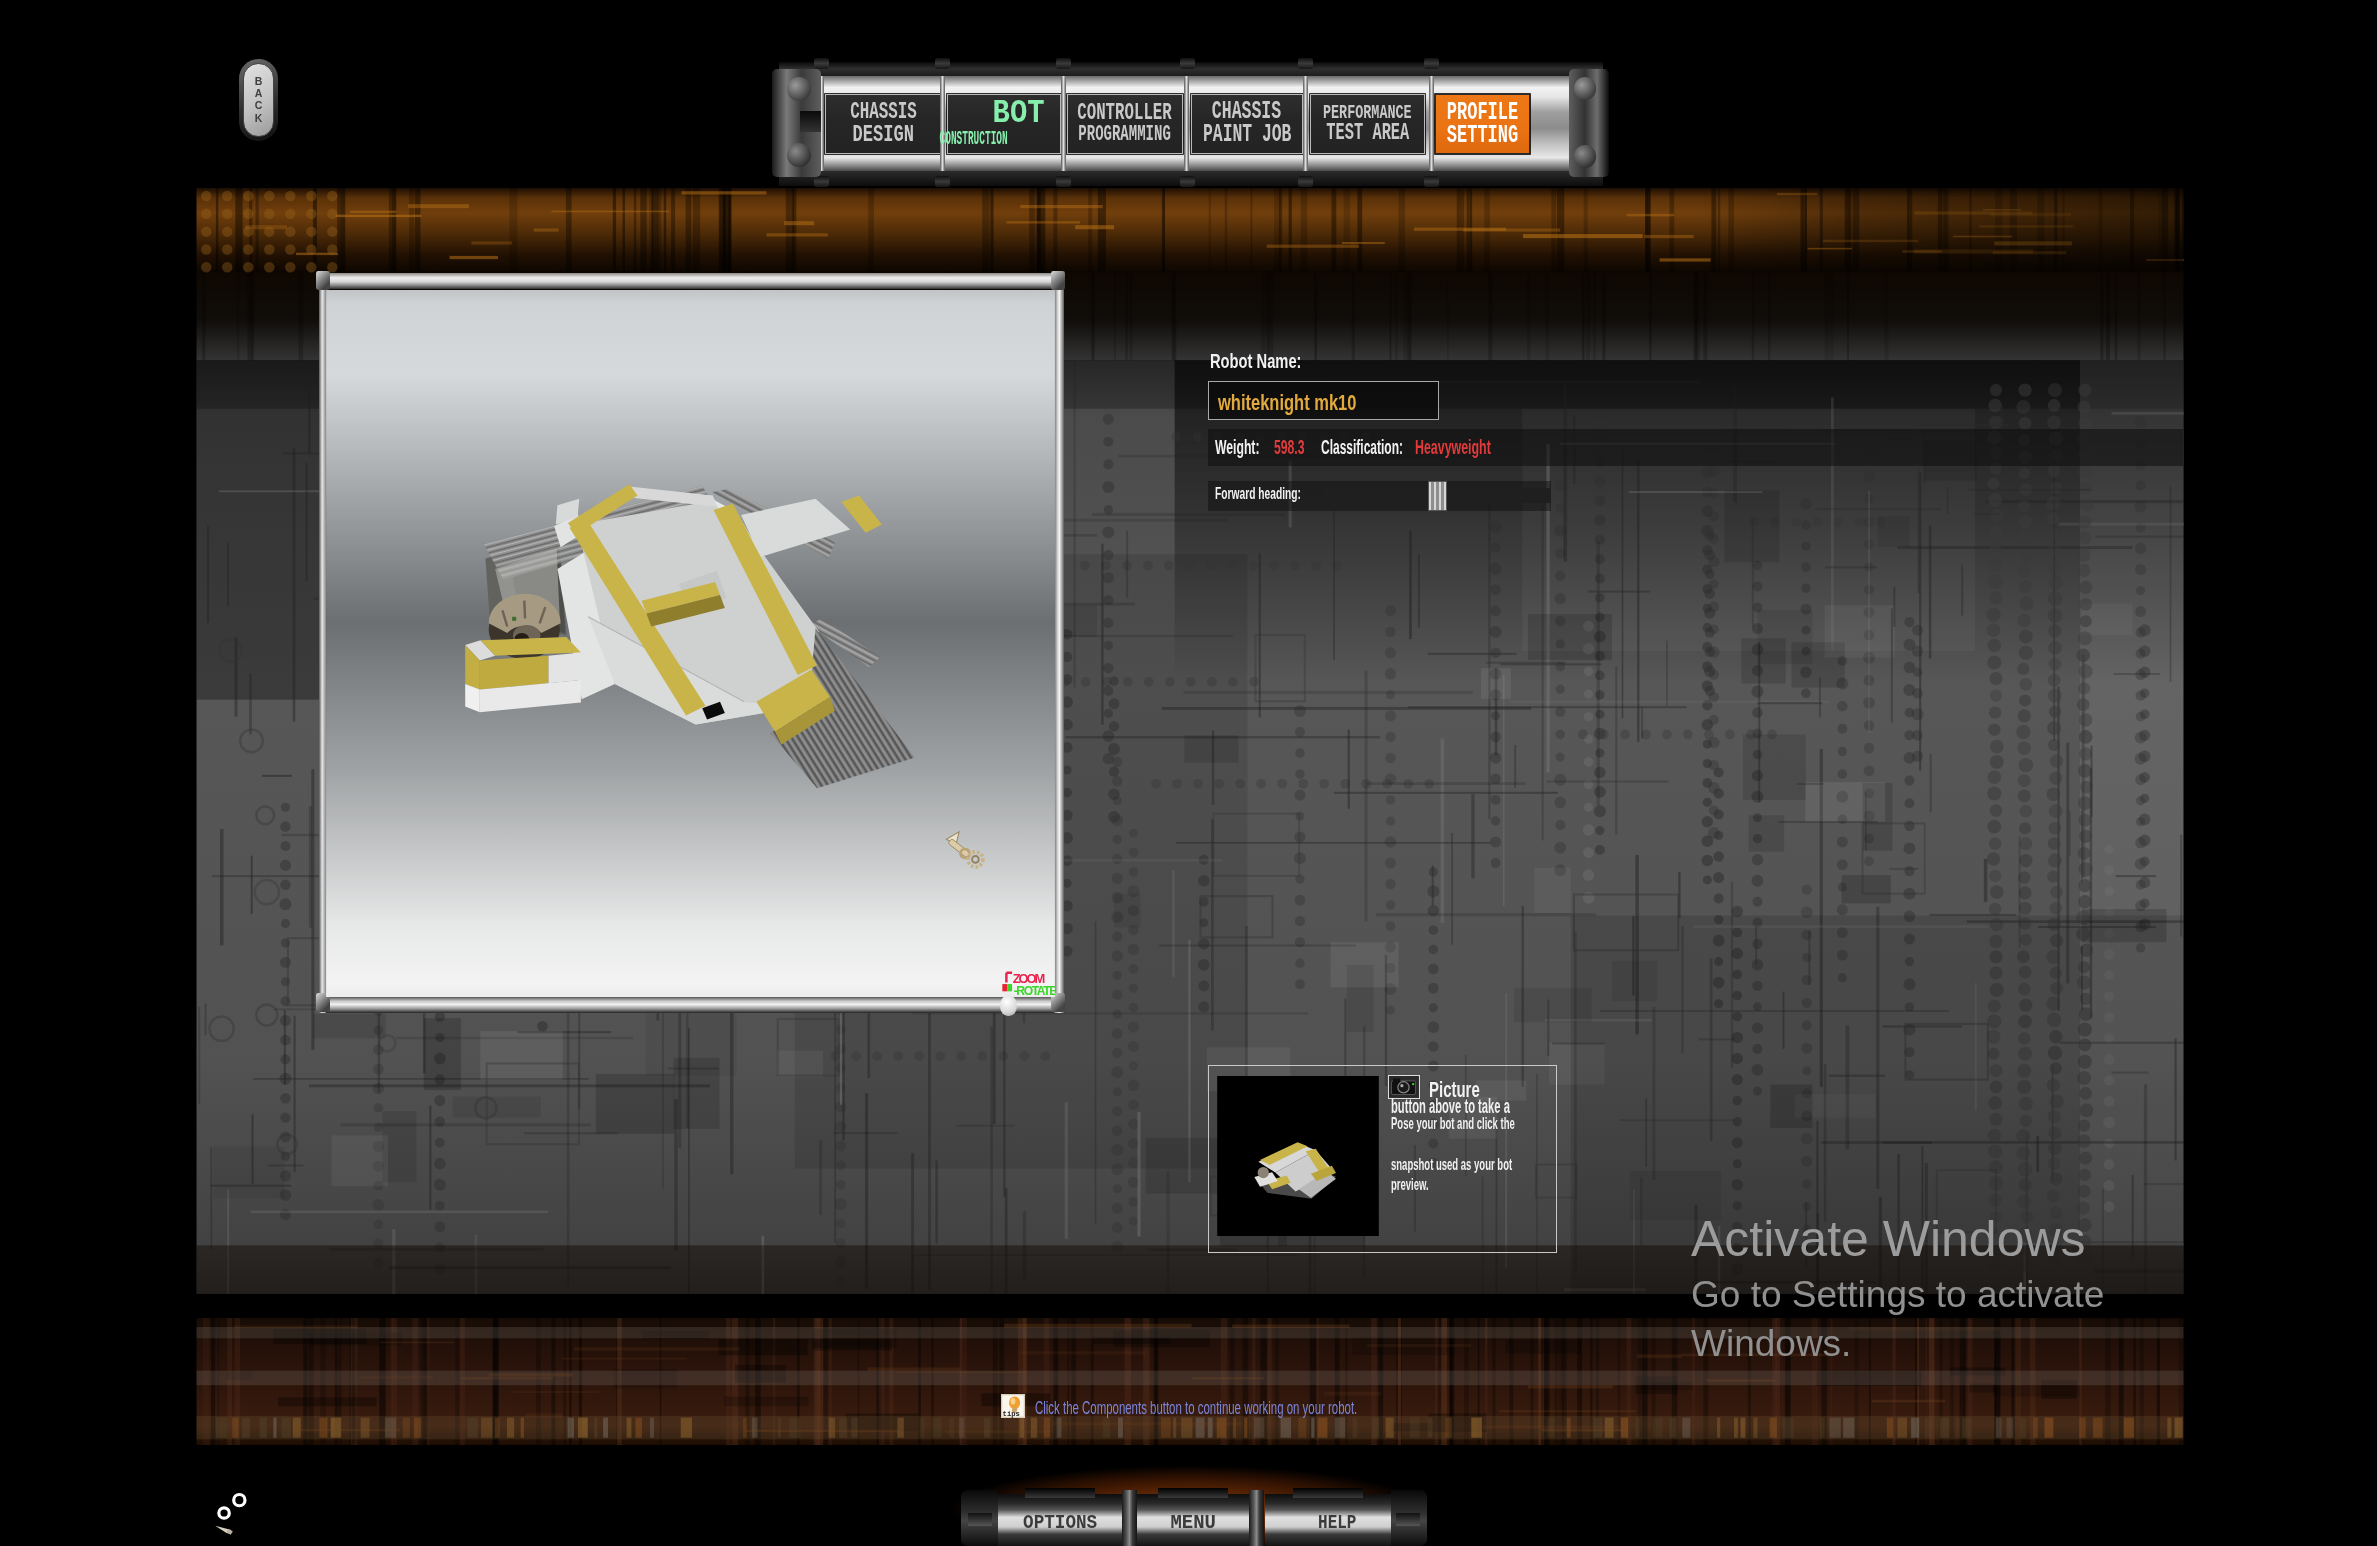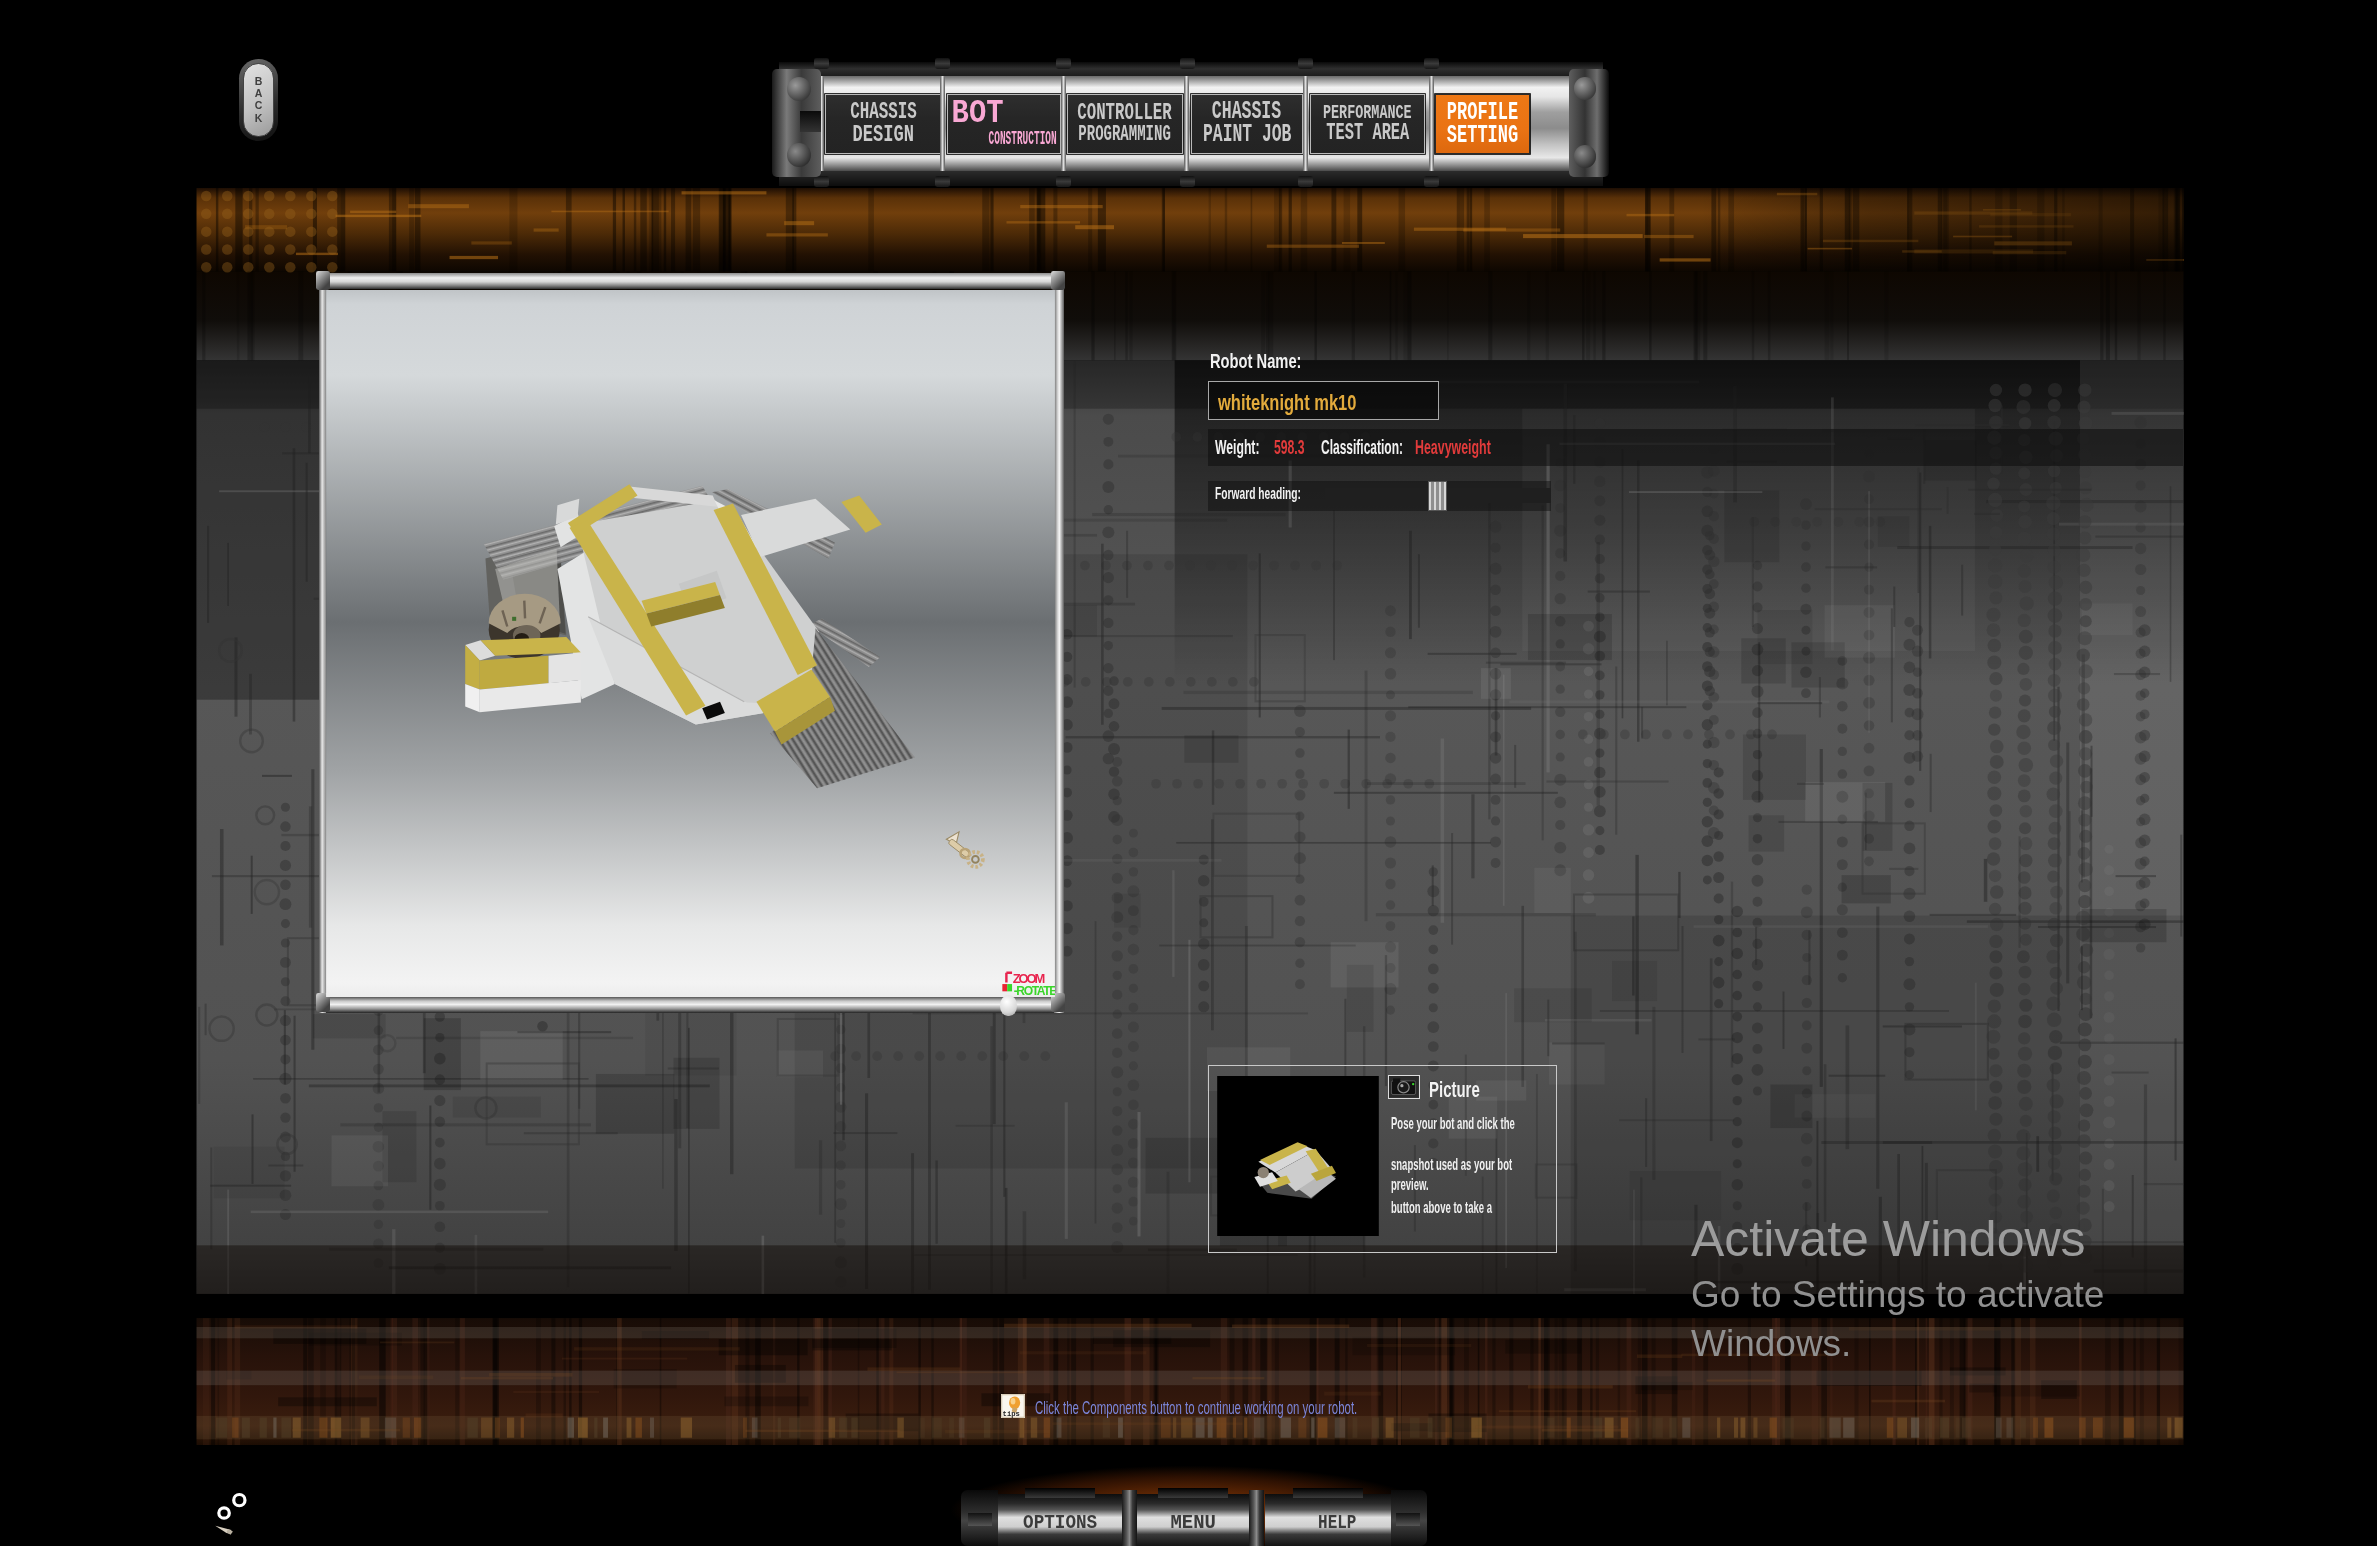--- a/index.html
+++ b/index.html
@@ -2370,21 +2370,21 @@
       <rect x="0" y="0" width="36" height="26" fill="#2a2a2a"></rect>
       <rect x="3" y="6" width="30" height="17" rx="2" fill="#111" stroke="#666" stroke-width="1"></rect>
       <rect x="5" y="3" width="9" height="5" fill="#111"></rect>
       <circle cx="18" cy="14" r="7" fill="#1a1a1a" stroke="#888" stroke-width="1.5"></circle>
       <circle cx="16" cy="12" r="2" fill="#aaa"></circle>
       <circle cx="30" cy="10" r="1.5" fill="#3ad62a"></circle>
     </svg>
   </div>
 <div class="abs" style="left:1429px;top:1077px;color:#f2f2f2;font-weight:bold;font-size:22px"><span class="cond" style="transform:scaleX(0.68)">Picture</span></div>
 <div class="abs" style="left:1391px;top:1114px;color:#f0f0f0;font-weight:bold;font-size:17px"><span class="cond" style="transform:scaleX(0.56)">Pose your bot and click the</span></div>
-<div class="abs" style="left:1391px;top:1198px;color:#f0f0f0;font-weight:bold;font-size:17px"><span class="cond" style="transform:scaleX(0.56)">button above to take a</span></div>
+<div class="abs" style="left:1391px;top:1095px;color:#f0f0f0;font-weight:bold;font-size:20px"><span class="cond" style="transform:scaleX(0.56)">button above to take a</span></div>
 <div class="abs" style="left:1391px;top:1155px;color:#f0f0f0;font-weight:bold;font-size:17px"><span class="cond" style="transform:scaleX(0.56)">snapshot used as your bot</span></div>
 <div class="abs" style="left:1391px;top:1175px;color:#f0f0f0;font-weight:bold;font-size:17px"><span class="cond" style="transform:scaleX(0.56)">preview.</span></div>
 <div class="abs" style="left:1691px;top:1210px;color:#9c9c9c;font-size:50px">Activate Windows</div>
 <div class="abs" style="left:1691px;top:1271px;color:#909090;font-size:37px;line-height:1.32">Go to Settings to activate<br>Windows.</div>
 <div class="abs" style="left:1001px;top:1394px;width:24px;height:40px">
     <svg width="24" height="24" viewBox="0 0 30 30" xmlns="http://www.w3.org/2000/svg" style="display:block">
       <rect width="30" height="30" fill="#f2ede4"></rect>
       <rect x="1" y="1" width="28" height="28" fill="#faf6ee" stroke="#c8b89a" stroke-width="1"></rect>
       <ellipse cx="17" cy="11" rx="7" ry="8" fill="#f0a030"></ellipse>
       <ellipse cx="15" cy="9" rx="3" ry="4" fill="#f8d08a"></ellipse>
@@ -2410,21 +2410,21 @@
     <div class="abs" style="left:42px;top:118px;width:14.6px;height:11.3px;background:linear-gradient(#111,#3a3a3a 50%,#161616);border-radius:2.4px"></div>
     <div class="abs" style="left:53px;top:36px;width:117px;height:60px;background:linear-gradient(#2e2e2e,#262626 40%,#232323);border:1.6px solid #b9b9b9;box-sizing:border-box;box-shadow:0 0 0 0.8px #000"></div>
     <div class="abs mono" style="left:53px;top:37px;width:117px;height:57px;color:#c9c9c9;display:flex;flex-direction:column;align-items:center;justify-content:center;line-height:0.92;text-align:center">
       <div style="font-size:24px;transform:scaleX(0.66);white-space:nowrap">CHASSIS</div>
       <div style="font-size:24px;transform:scaleX(0.71);white-space:nowrap">DESIGN</div>
     </div>
     <div class="abs" style="left:168px;top:18px;width:4.9px;height:95px;background:linear-gradient(90deg,#555,#ddd 50%,#555)"></div>
     <div class="abs" style="left:163px;top:0px;width:14.6px;height:11.3px;background:linear-gradient(#111,#3a3a3a 50%,#161616);border-radius:2.4px"></div>
     <div class="abs" style="left:163px;top:118px;width:14.6px;height:11.3px;background:linear-gradient(#111,#3a3a3a 50%,#161616);border-radius:2.4px"></div>
     <div class="abs" style="left:175px;top:36px;width:114px;height:60px;background:linear-gradient(#2e2e2e,#262626 40%,#232323);border:1.6px solid #b9b9b9;box-sizing:border-box;box-shadow:0 0 0 0.8px #000"></div>
-    <div class="abs mono" style="left:175px;top:37px;width:102px;height:57px;color:#f9a8d4;display:flex;flex-direction:column;align-items:flex-start;justify-content:center;line-height:0.92;text-align:center">
+    <div class="abs mono" style="left:175px;top:37px;width:102px;height:57px;color:#86efac;display:flex;flex-direction:column;align-items:flex-end;justify-content:center;line-height:0.92;text-align:center">
       <div style="font-size:34px;transform:scaleX(0.85);white-space:nowrap">BOT</div>
       <div style="font-size:21px;transform:scaleX(0.45);white-space:nowrap">CONSTRUCTION</div>
     </div>
     <div class="abs" style="left:289px;top:18px;width:4.9px;height:95px;background:linear-gradient(90deg,#555,#ddd 50%,#555)"></div>
     <div class="abs" style="left:284px;top:0px;width:14.6px;height:11.3px;background:linear-gradient(#111,#3a3a3a 50%,#161616);border-radius:2.4px"></div>
     <div class="abs" style="left:284px;top:118px;width:14.6px;height:11.3px;background:linear-gradient(#111,#3a3a3a 50%,#161616);border-radius:2.4px"></div>
     <div class="abs" style="left:295px;top:36px;width:116px;height:60px;background:linear-gradient(#2e2e2e,#262626 40%,#232323);border:1.6px solid #b9b9b9;box-sizing:border-box;box-shadow:0 0 0 0.8px #000"></div>
     <div class="abs mono" style="left:295px;top:37px;width:116px;height:57px;color:#c9c9c9;display:flex;flex-direction:column;align-items:center;justify-content:center;line-height:0.92;text-align:center">
       <div style="font-size:23.5px;transform:scaleX(0.67);white-space:nowrap">CONTROLLER</div>
       <div style="font-size:22.6px;transform:scaleX(0.62);white-space:nowrap">PROGRAMMING</div>

